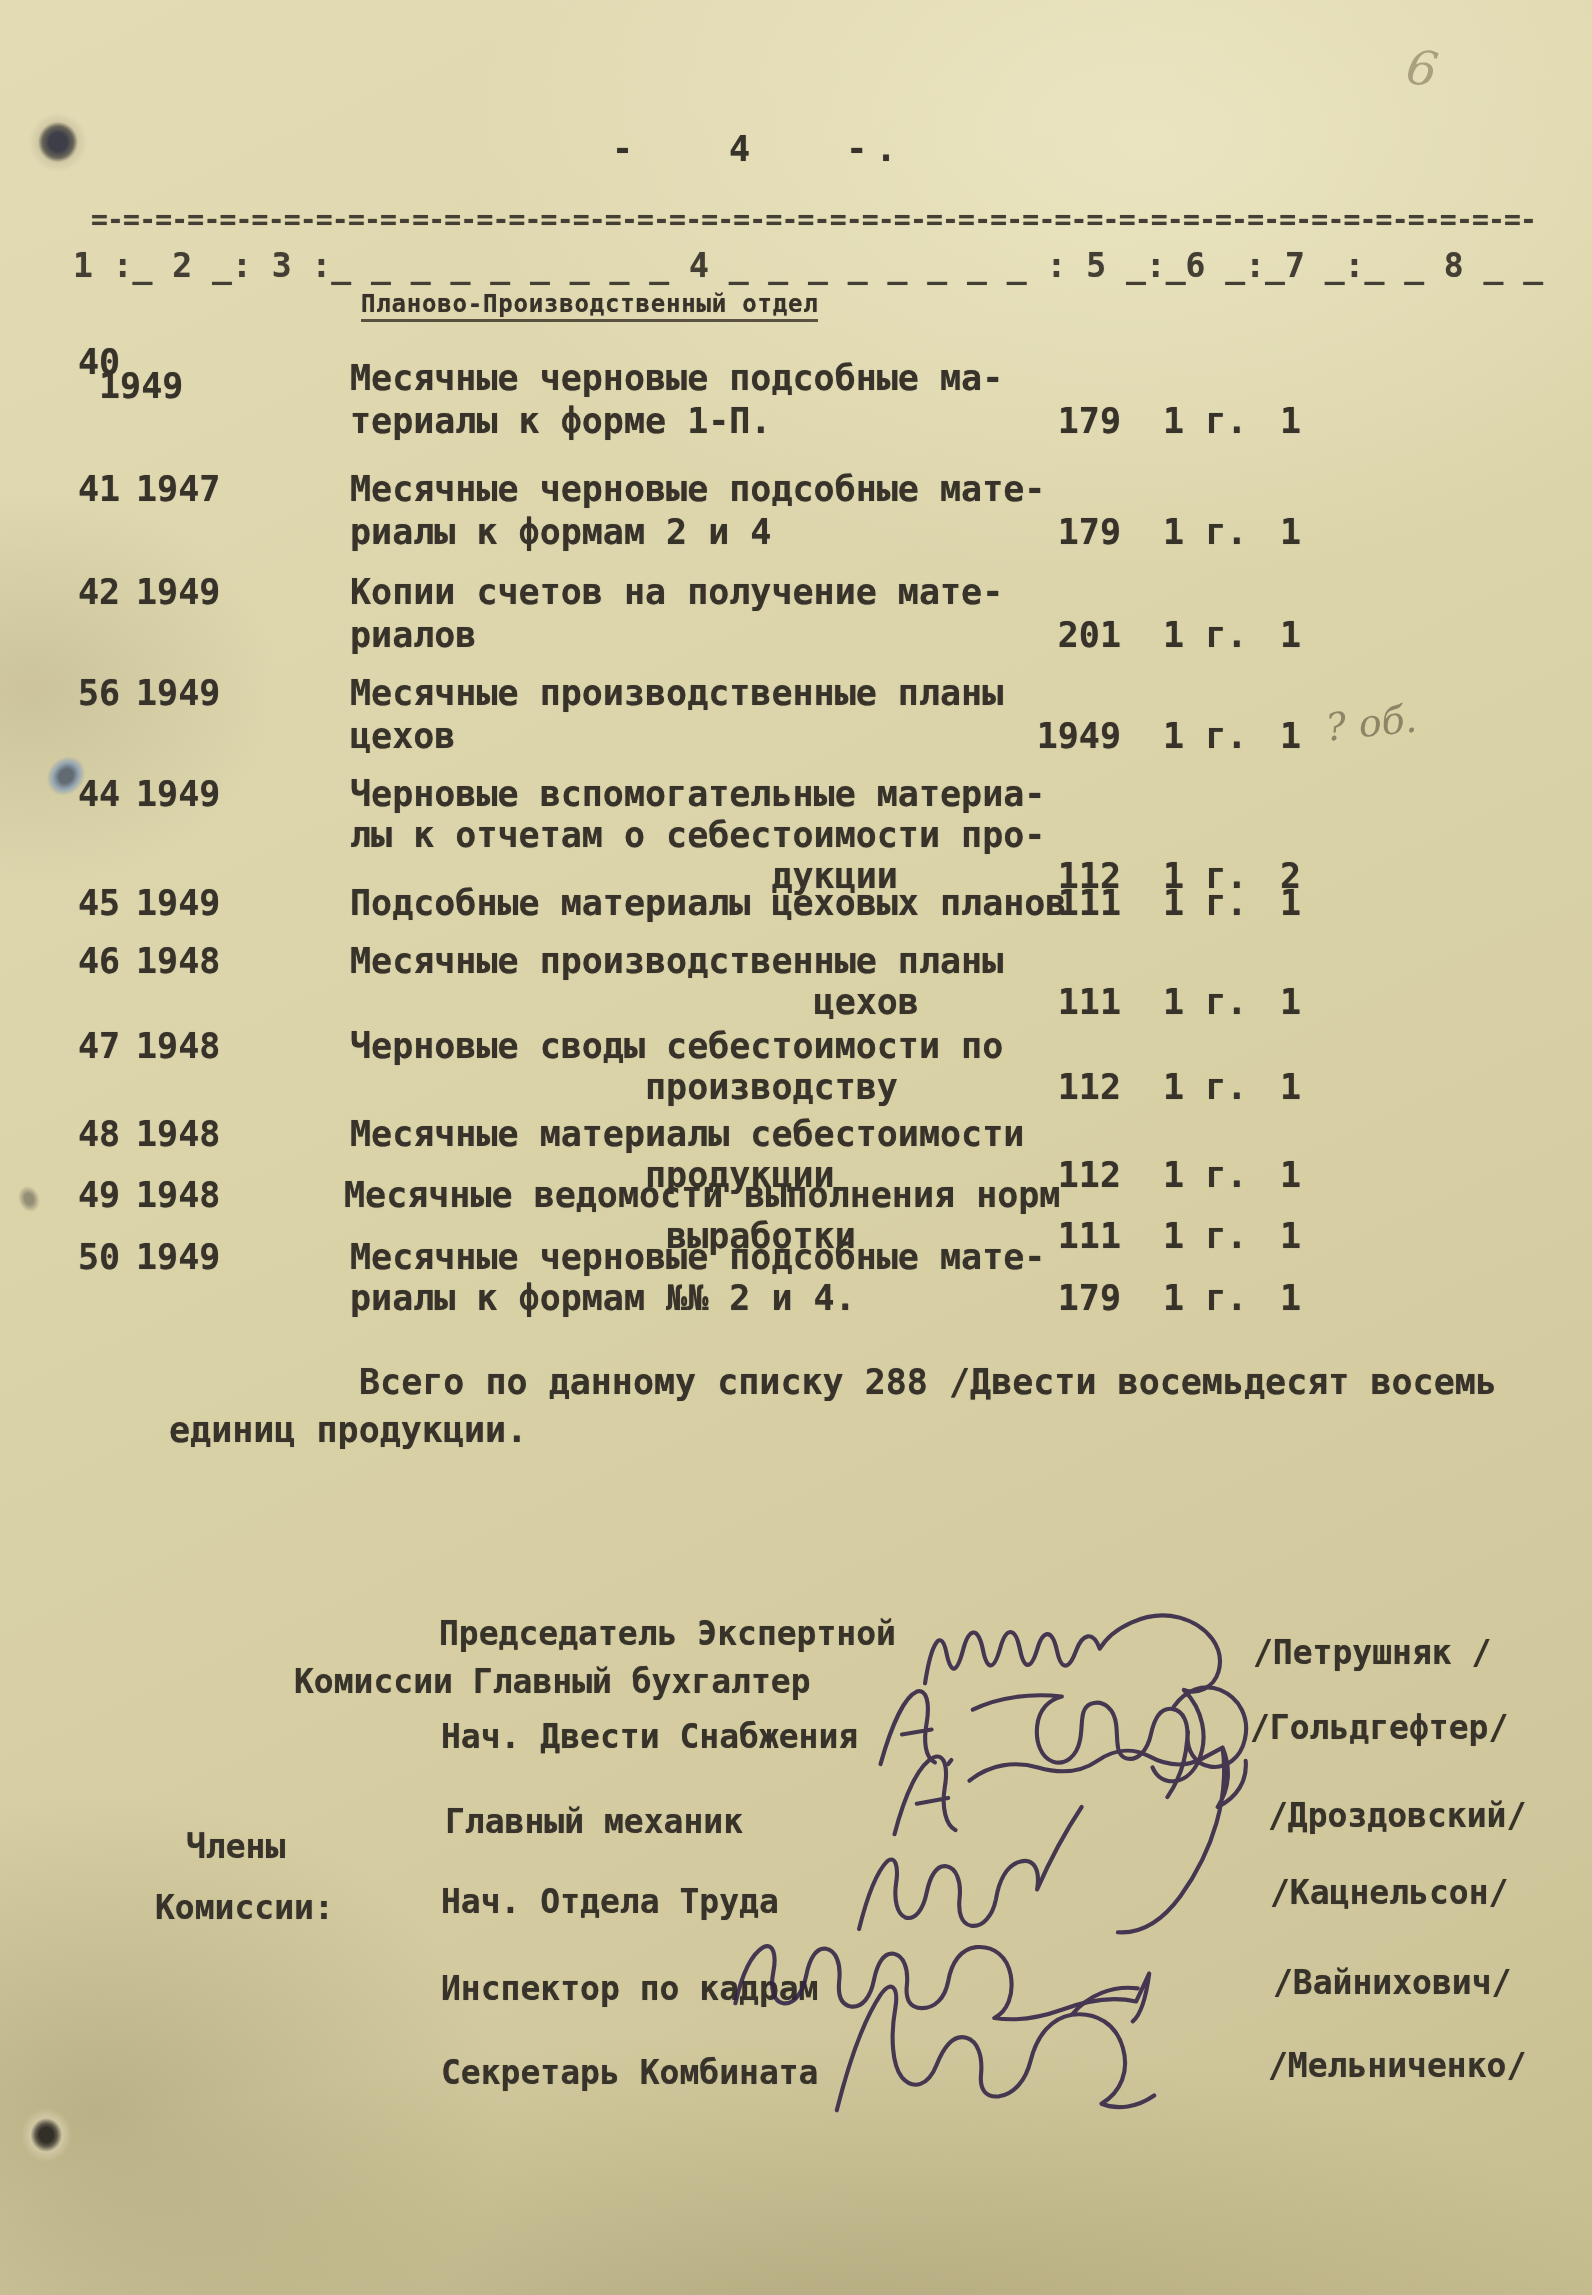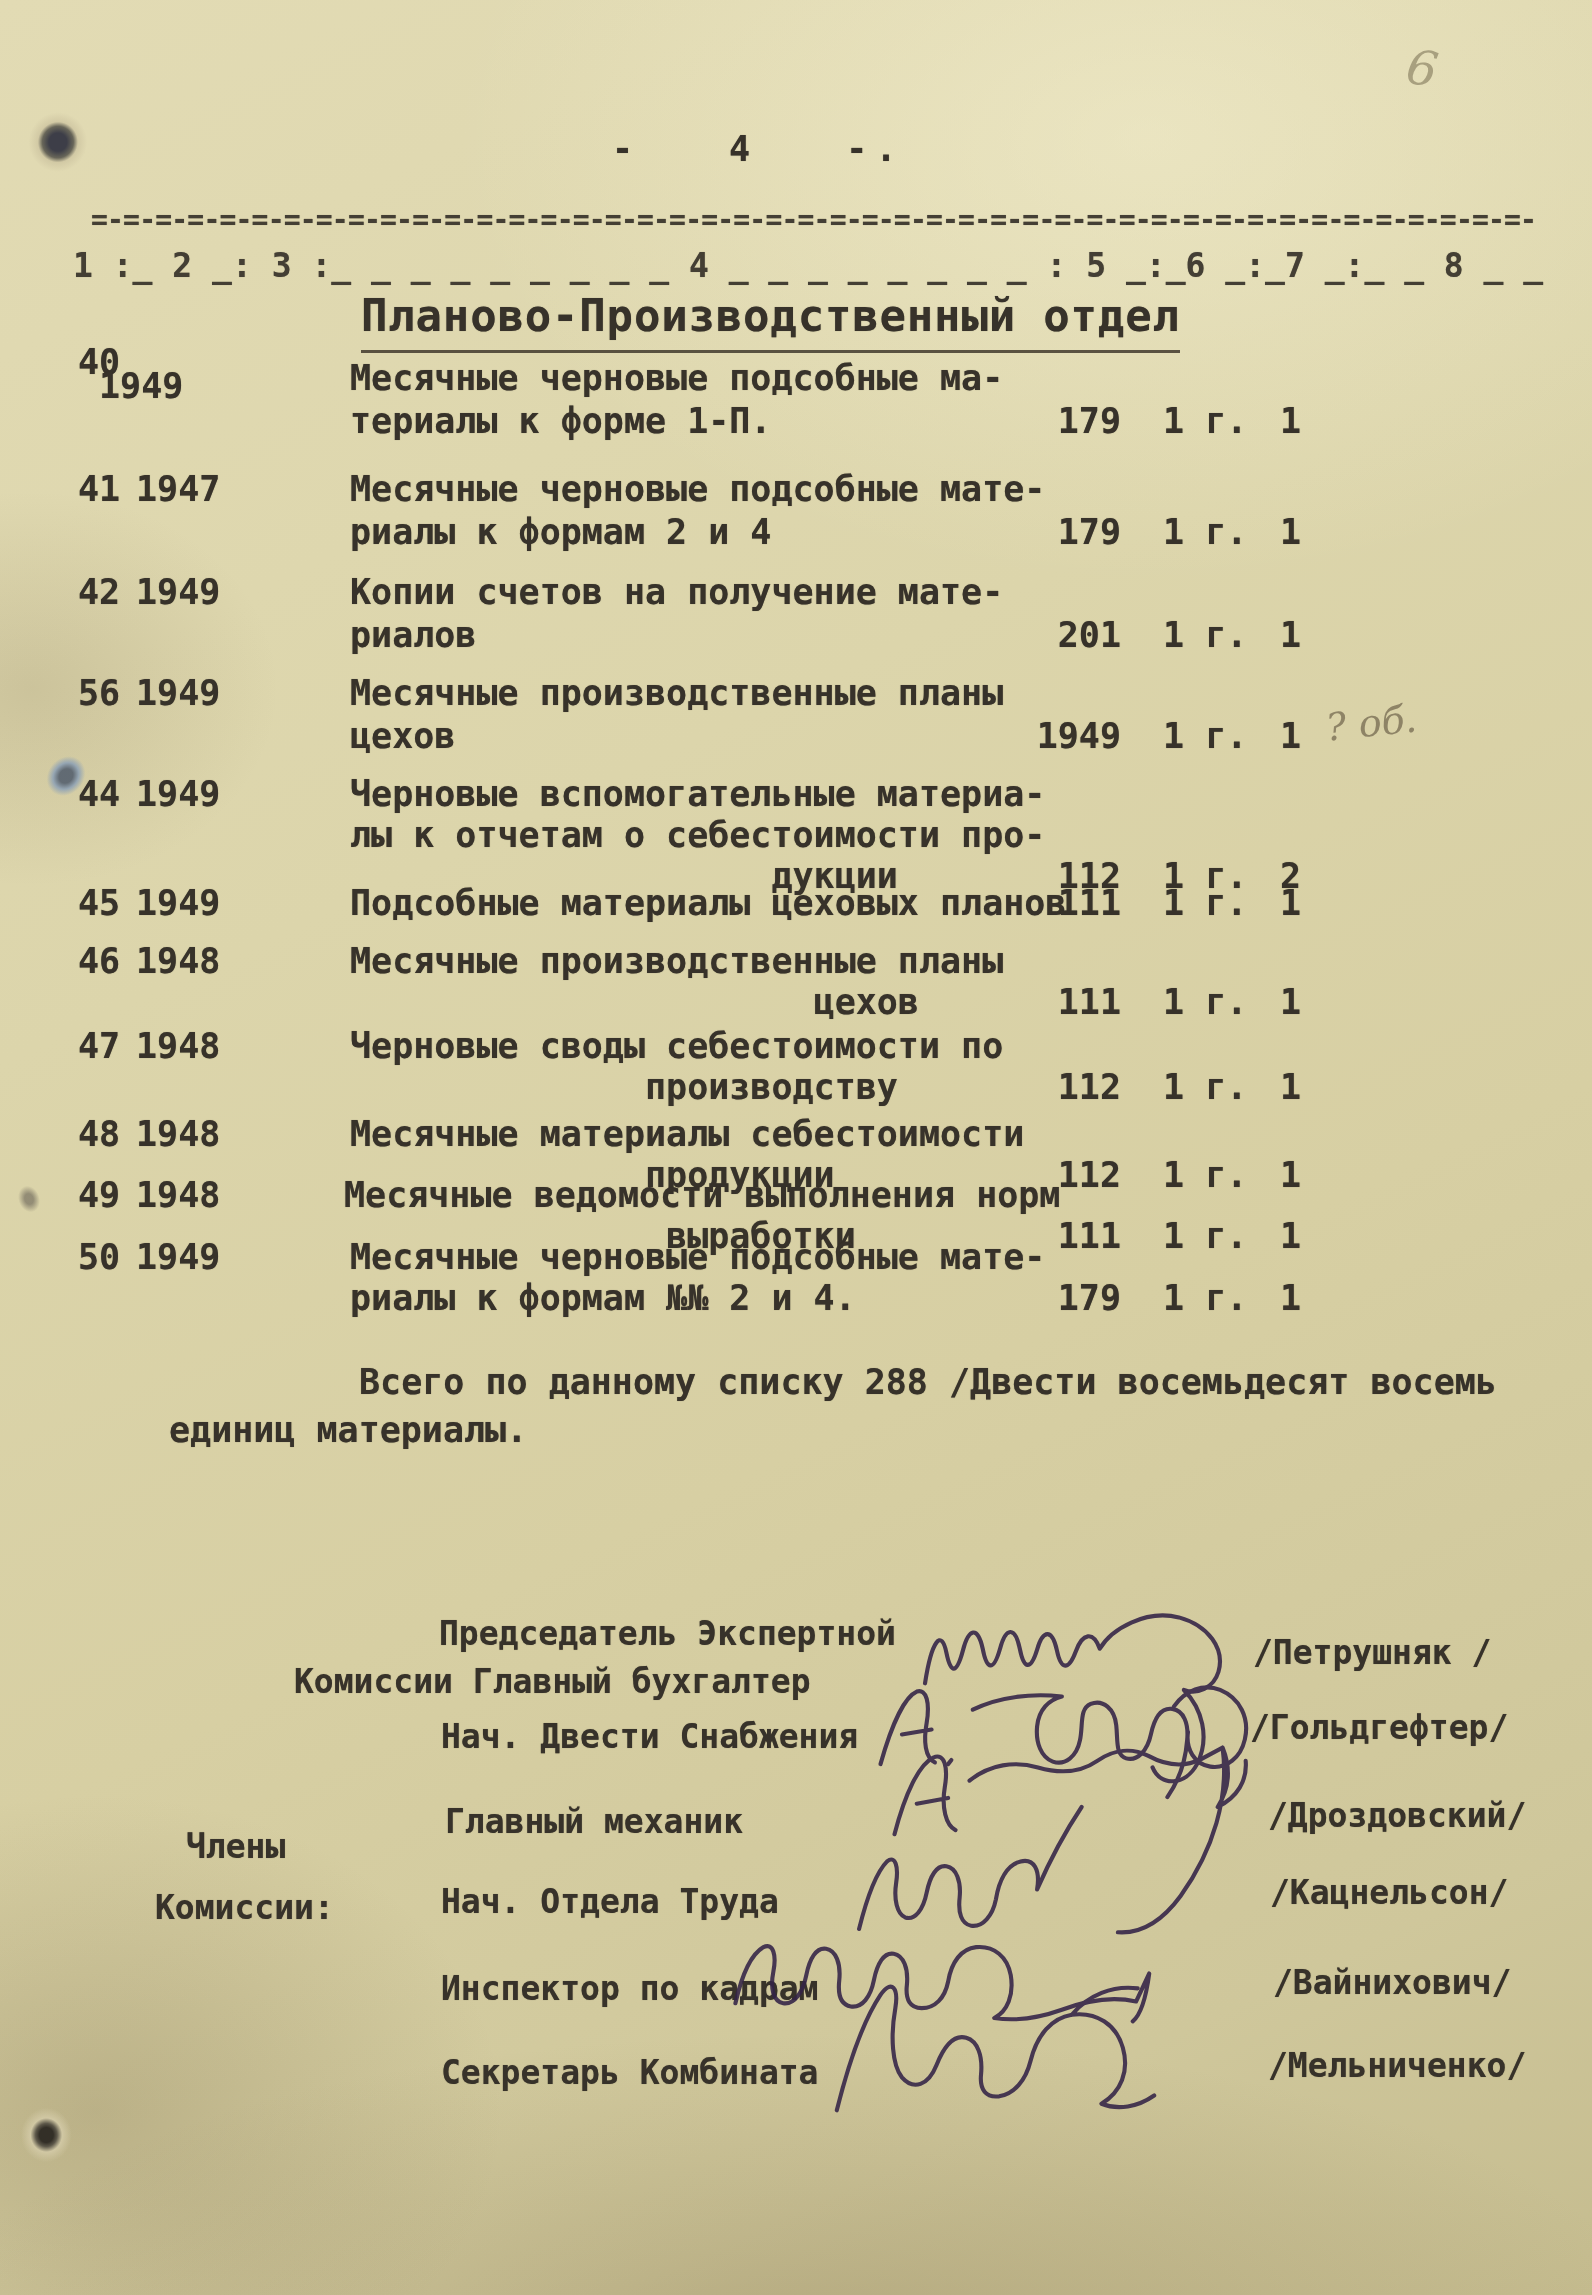--- a/index.html
+++ b/index.html
@@ -10,22 +10,22 @@
       radial-gradient(1154px 742px at 72% 6%, rgba(252,248,220,.40), rgba(252,248,220,0) 60%),
       radial-gradient(742px 577px at 6% 92%, rgba(112,97,62,.25), rgba(112,97,62,0) 55%),
       radial-gradient(1402px 495px at 50% 102%, rgba(125,108,70,.30), rgba(125,108,70,0) 62%),
       radial-gradient(412px 330px at 2% 30%, rgba(120,105,70,.18), rgba(120,105,70,0) 60%),
       linear-gradient(155deg,#e2dbb4 0%,#dcd5ab 35%,#d7cfa3 60%,#cfc79b 85%,#c5bc8f 100%);
   }
   .tw{position:absolute;white-space:pre;font-weight:700;text-shadow:0 0 0.8px rgba(45,40,30,.55);}
   .page-number{left:612px;top:129px;font-size:35px;letter-spacing:8.2px;}
   .sep-line{left:91px;top:203px;font-size:28px;width:1469px;overflow:hidden;letter-spacing:-0.8px;opacity:.92;}
   .header-line{left:73px;top:246px;font-size:33px;opacity:.92;}
-  .section-title{left:361px;top:290px;font-size:44px;letter-spacing:0.8px;
-    border-bottom:3.3px solid rgba(55,48,36,.8);padding-bottom:9px;}
+  .section-title{left:361px;top:290px;font-size:24px;letter-spacing:0.8px;
+    border-bottom:3.3px solid rgba(55,48,36,.8);padding-bottom:1px;}
   .row{position:absolute;left:0;width:1592px;height:0;}
   .cell,.desc,.val,.note{position:absolute;font-size:35px;line-height:38px;}
   .summary-1{left:359px;top:1362px;font-size:35px;}
   .summary-2{left:169px;top:1410px;font-size:35px;}
   .sig-role,.sig-name,.members{position:absolute;font-size:33px;white-space:pre;font-weight:700;
     text-shadow:0 0 0.8px rgba(45,40,30,.55);}
   .note{font-family:"DejaVu Serif","Liberation Serif",serif;font-style:italic;font-weight:400;
     color:rgba(128,118,90,.85);text-shadow:none;transform:rotate(-6deg);font-size:38px;}
   .corner-note{position:absolute;left:1407px;top:40px;font:italic 400 48px "DejaVu Serif","Liberation Serif",serif;
     color:rgba(108,98,70,.5);transform:rotate(10deg);}
@@ -155,21 +155,21 @@
         <div class="cell tw" style="left: 136px; top: 0px;">1949</div>
         <div class="desc tw" style="left: 350px; top: 0px;">Месячные черновые подсобные мате-</div>
         <div class="desc tw" style="left: 350px; top: 41px;">риалы к формам №№ 2 и 4.</div>
         <div class="val tw" style="left: 1010px; top: 41px; width: 111px; text-align: right;">179</div>
         <div class="val tw" style="left: 1163px; top: 41px;">1 г.</div>
         <div class="val tw" style="left: 1280px; top: 41px;">1</div>
       </div>
     </div>
 
   <div class="tw summary-1">Всего по данному списку 288 /Двести восемьдесят восемь</div>
-  <div class="tw summary-2">единиц материалы.</div>
+  <div class="tw summary-2">единиц продукции.</div>
 
   <div class="members" style="left:186px;top:1827px;">Члены</div>
   <div class="members" style="left:155px;top:1888px;">Комиссии:</div>
 
   <div id="sigs">
       <div class="sig-role" style="left: 439px; top: 1614px;">Председатель Экспертной</div>
       <div class="sig-role" style="left: 254px; top: 1662px; margin-left: 40px;">Комиссии Главный бухгалтер</div>
       <div class="sig-name" style="left: 1253px; top: 1633px;">/Петрушняк /</div>
       <div class="sig-role" style="left: 441px; top: 1717px;">Нач. Двести Снабжения</div>
       <div class="sig-name" style="left: 1250px; top: 1708px;">/Гольдгефтер/</div>

